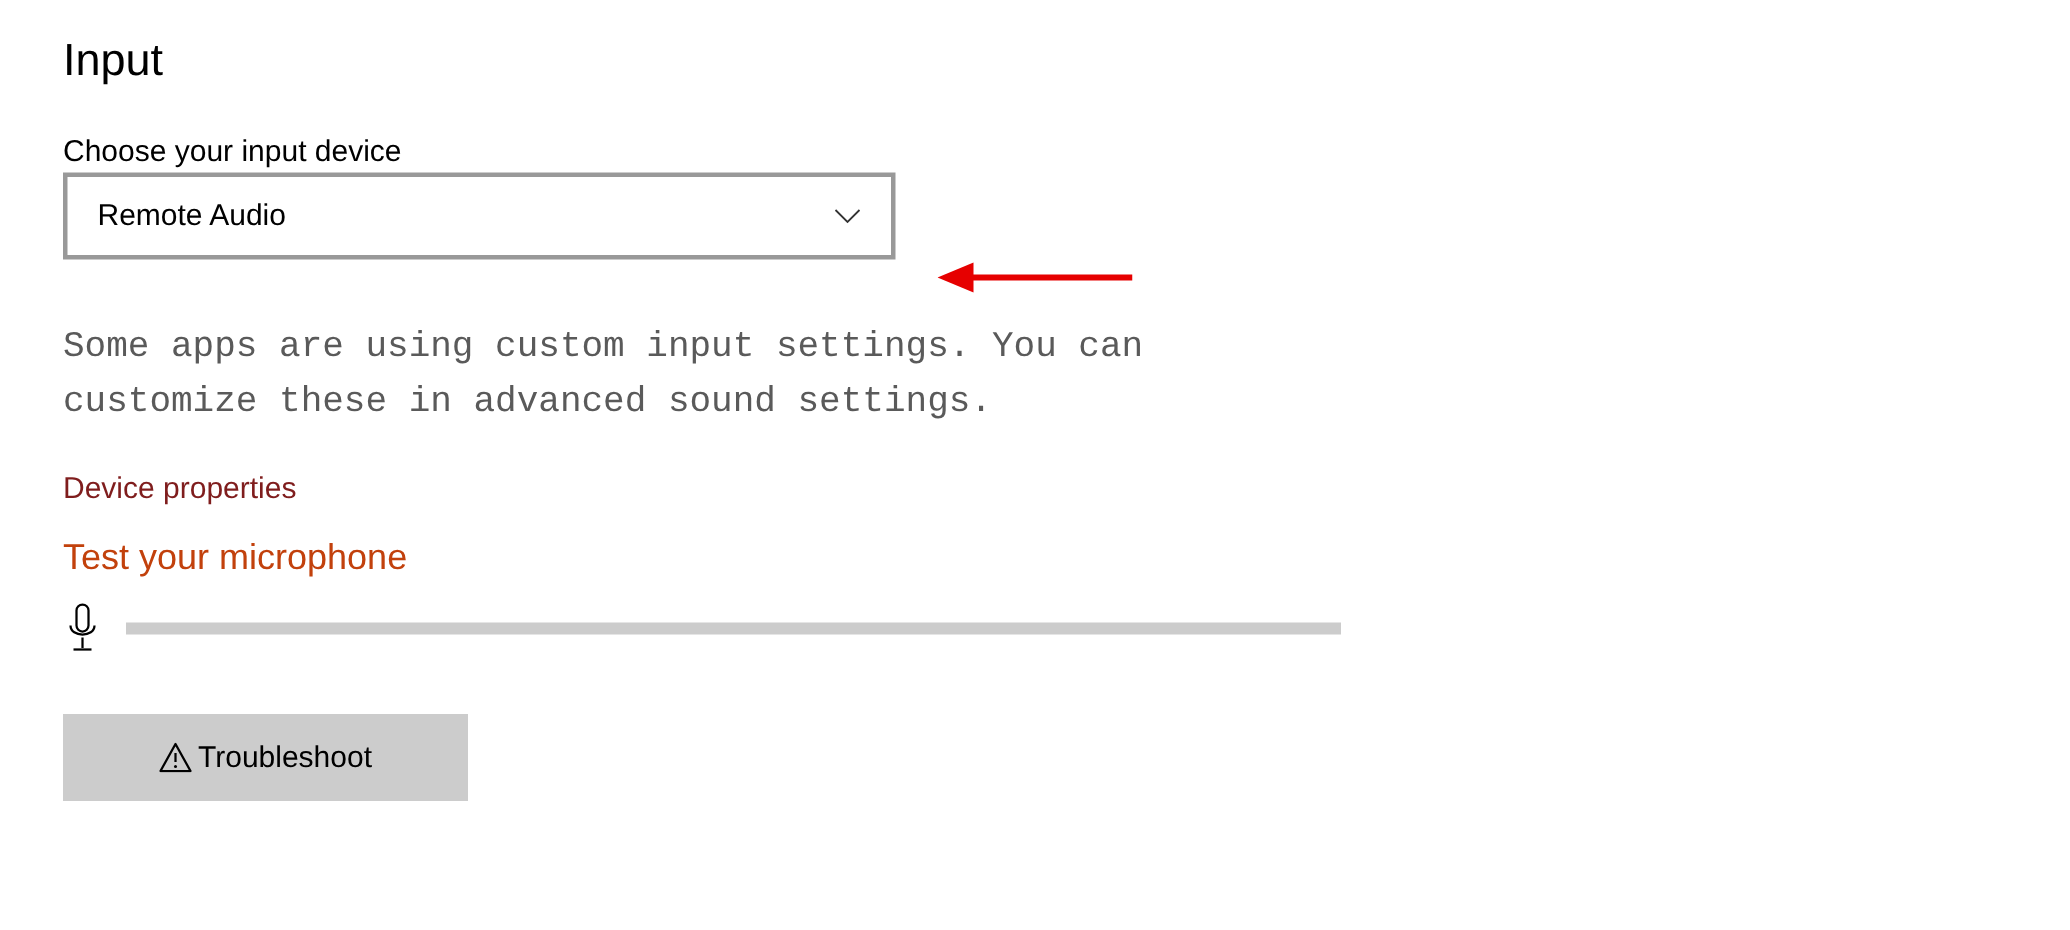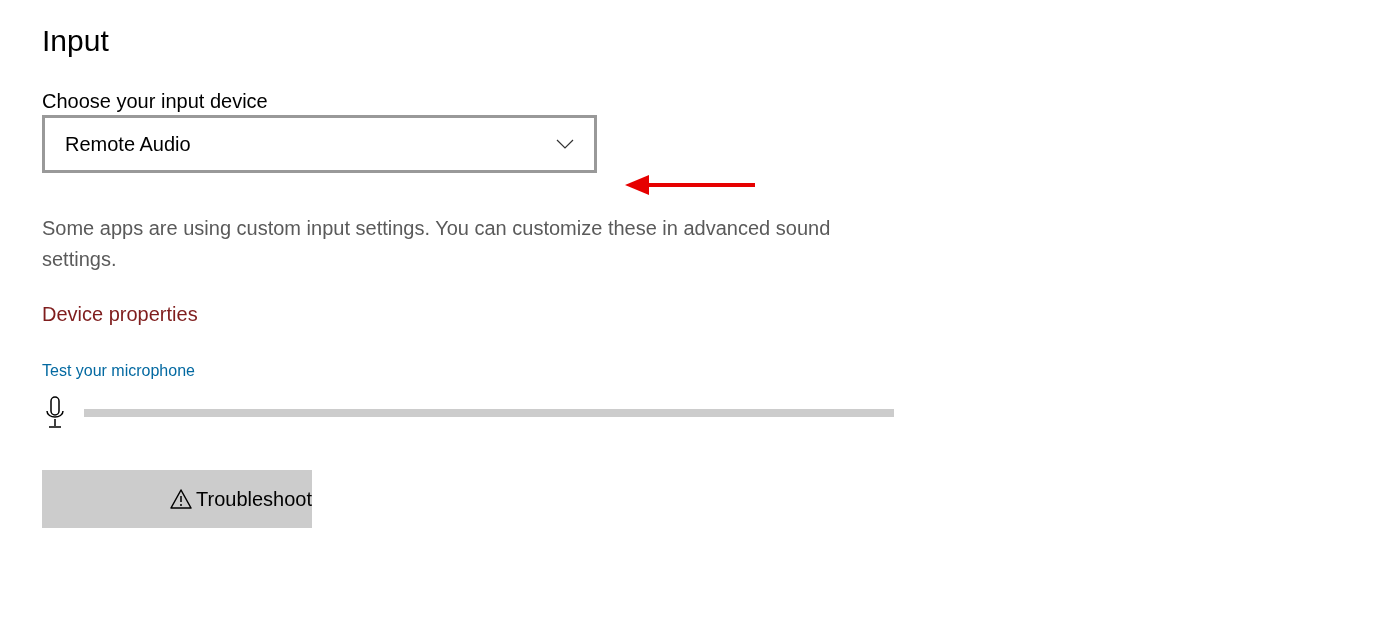--- a/index.html
+++ b/index.html
@@ -47,37 +47,38 @@
     .chevron-icon {
       width: 18px;
       height: 10px;
     }
     .arrow-annotation {
       position: absolute;
       left: 625px;
       top: 170px;
     }
     .description-text {
-      font-size: 20px;
+      font-size: 24px;
       color: #5a5a5a;
       line-height: 1.55;
       margin-top: 40px;
       max-width: 790px;
+      font-family: Liberation Mono, monospace;
     }
     .link {
       color: #7f1d1d;
       font-size: 20px;
       margin-top: 28px;
       display: inline-block;
       cursor: pointer;
     }
     .test-label {
-      font-size: 16px;
-      color: #0369a1;
-      margin-top: 36px;
+      font-size: 24px;
+      color: #c2410c;
+      margin-top: 20px;
       margin-bottom: 16px;
     }
     .mic-row {
       display: flex;
       align-items: center;
       gap: 16px;
     }
     .mic-icon {
       width: 26px;
       height: 34px;
@@ -88,21 +89,21 @@
       background: #cccccc;
     }
     .troubleshoot-btn {
       margin-top: 40px;
       width: 270px;
       height: 58px;
       background: #cccccc;
       border: none;
       display: flex;
       align-items: center;
-      justify-content: flex-end;
+      justify-content: center;
       gap: 4px;
       font-size: 20px;
       color: #000;
       cursor: pointer;
       font-family: inherit;
     }
     .warning-icon {
       width: 22px;
       height: 20px;
     }

